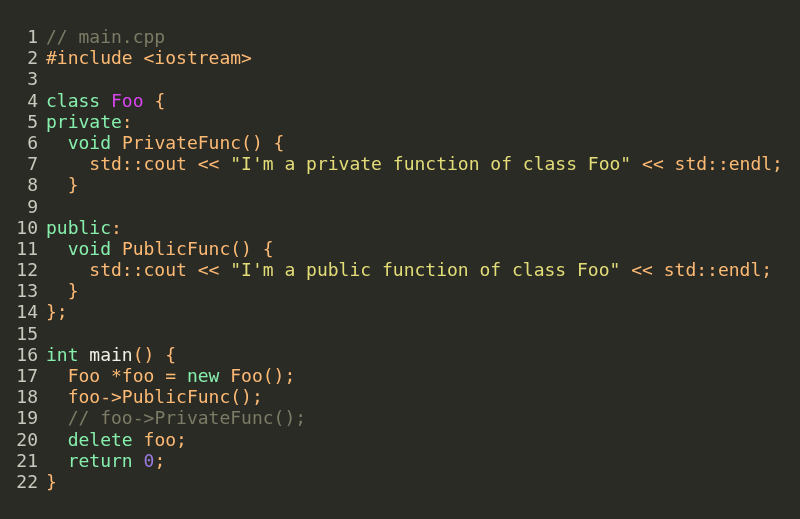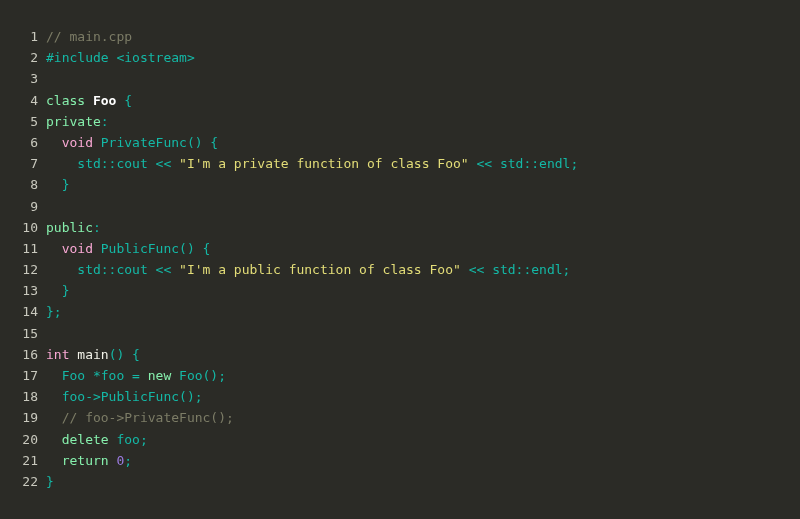--- a/index.html
+++ b/index.html
@@ -17,21 +17,21 @@
   #code-viewer {
     width: 800px;
     height: 519px;
     background: #2B2B26;
     box-sizing: border-box;
     padding: 26px 0 0 0;
     position: relative;
   }
   .code-lines {
     display: block;
-    font-size: 13px;
+    font-size: 18px;
     line-height: 21.2px;
     white-space: pre;
     letter-spacing: 0px;
   }
   .code-line {
     display: block;
     height: 21.2px;
     white-space: pre;
   }
   .gutter {
@@ -42,25 +42,25 @@
     user-select: none;
     -webkit-user-select: none;
     padding-right: 0px;
   }
   .line-content {
     display: inline-block;
     padding-left: 8px;
     color: #F2F2E8;
   }
   
-  .tok-plain    { color: #14b8a6; }
+  .tok-plain    { color: #fdba74; }
   .tok-comment  { color: #7C7C66; }
   .tok-keyword  { color: #86efac; }
-  .tok-type     { color: #f9a8d4; }
-  .tok-class    { color: #ffffff; font-weight: bold; }
+  .tok-type     { color: #86efac; }
+  .tok-class    { color: #d946ef; }
   .tok-string   { color: #E3DD78; }
   .tok-number   { color: #9B7BE0; }
 </style>
 </head>
 <body>
 
 <div id="code-viewer">
   <div class="code-lines" id="code-listing"><span class="code-line"><span class="gutter">1</span><span class="line-content"><span class="tok-comment">// main.cpp</span></span></span><span class="code-line"><span class="gutter">2</span><span class="line-content"><span class="tok-plain">#include &lt;iostream&gt;</span></span></span><span class="code-line"><span class="gutter">3</span><span class="line-content"></span></span><span class="code-line"><span class="gutter">4</span><span class="line-content"><span class="tok-keyword">class</span><span class="tok-plain"> </span><span class="tok-class">Foo</span><span class="tok-plain"> {</span></span></span><span class="code-line"><span class="gutter">5</span><span class="line-content"><span class="tok-keyword">private</span><span class="tok-plain">:</span></span></span><span class="code-line"><span class="gutter">6</span><span class="line-content"><span class="tok-plain">  </span><span class="tok-type">void</span><span class="tok-plain"> PrivateFunc() {</span></span></span><span class="code-line"><span class="gutter">7</span><span class="line-content"><span class="tok-plain">    std::cout &lt;&lt; </span><span class="tok-string">"I'm a private function of class Foo"</span><span class="tok-plain"> &lt;&lt; std::endl;</span></span></span><span class="code-line"><span class="gutter">8</span><span class="line-content"><span class="tok-plain">  }</span></span></span><span class="code-line"><span class="gutter">9</span><span class="line-content"></span></span><span class="code-line"><span class="gutter">10</span><span class="line-content"><span class="tok-keyword">public</span><span class="tok-plain">:</span></span></span><span class="code-line"><span class="gutter">11</span><span class="line-content"><span class="tok-plain">  </span><span class="tok-type">void</span><span class="tok-plain"> PublicFunc() {</span></span></span><span class="code-line"><span class="gutter">12</span><span class="line-content"><span class="tok-plain">    std::cout &lt;&lt; </span><span class="tok-string">"I'm a public function of class Foo"</span><span class="tok-plain"> &lt;&lt; std::endl;</span></span></span><span class="code-line"><span class="gutter">13</span><span class="line-content"><span class="tok-plain">  }</span></span></span><span class="code-line"><span class="gutter">14</span><span class="line-content"><span class="tok-plain">};</span></span></span><span class="code-line"><span class="gutter">15</span><span class="line-content"></span></span><span class="code-line"><span class="gutter">16</span><span class="line-content"><span class="tok-type">int</span><span class="tok-plain"> </span><span class="tok-function">main</span><span class="tok-plain">() {</span></span></span><span class="code-line"><span class="gutter">17</span><span class="line-content"><span class="tok-plain">  Foo *foo = </span><span class="tok-keyword">new</span><span class="tok-plain"> Foo();</span></span></span><span class="code-line"><span class="gutter">18</span><span class="line-content"><span class="tok-plain">  foo-&gt;PublicFunc();</span></span></span><span class="code-line"><span class="gutter">19</span><span class="line-content"><span class="tok-plain">  </span><span class="tok-comment">// foo-&gt;PrivateFunc();</span></span></span><span class="code-line"><span class="gutter">20</span><span class="line-content"><span class="tok-plain">  </span><span class="tok-keyword">delete</span><span class="tok-plain"> foo;</span></span></span><span class="code-line"><span class="gutter">21</span><span class="line-content"><span class="tok-plain">  </span><span class="tok-keyword">return</span><span class="tok-plain"> </span><span class="tok-number">0</span><span class="tok-plain">;</span></span></span><span class="code-line"><span class="gutter">22</span><span class="line-content"><span class="tok-plain">}</span></span></span></div>
 </div>
 

